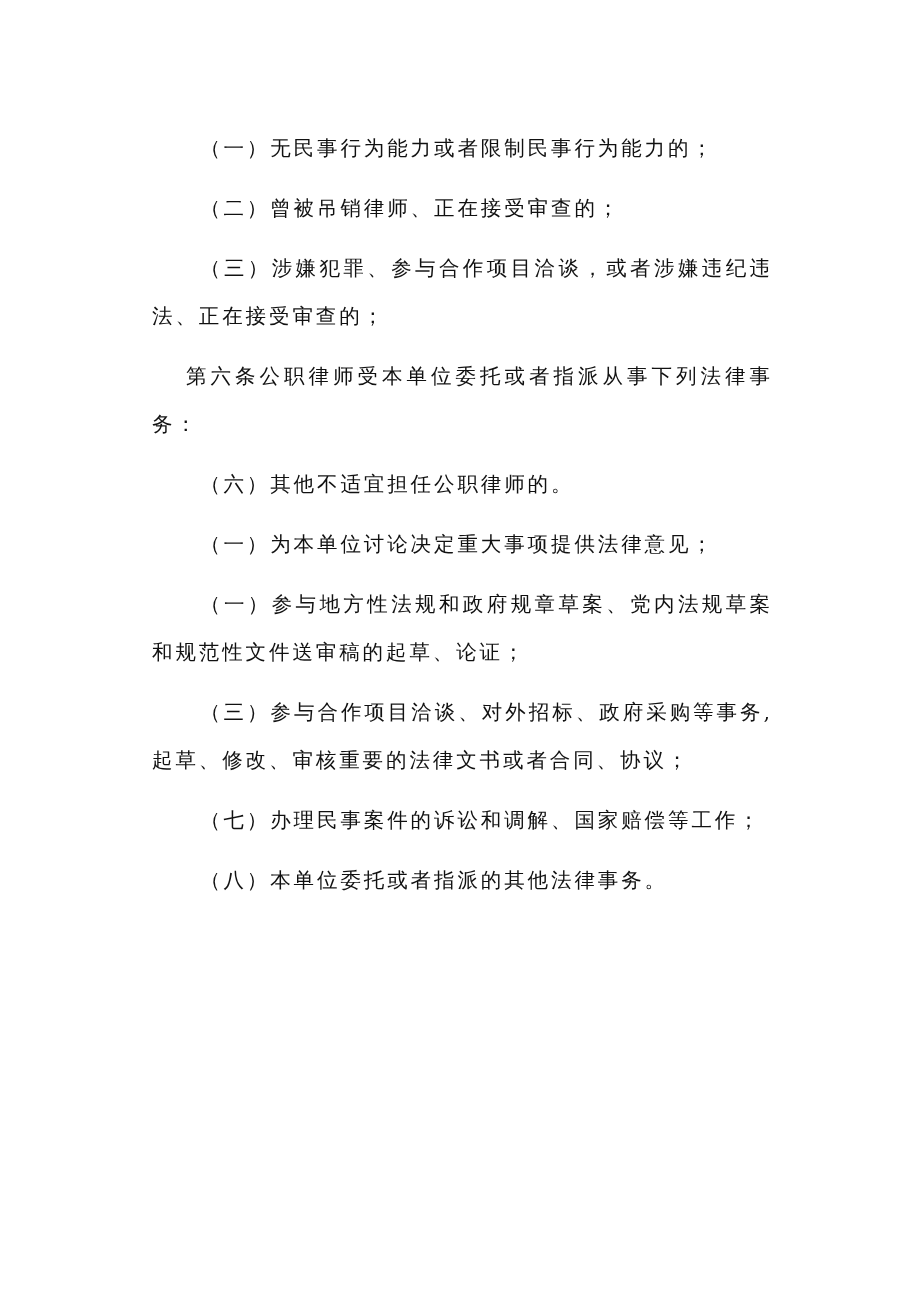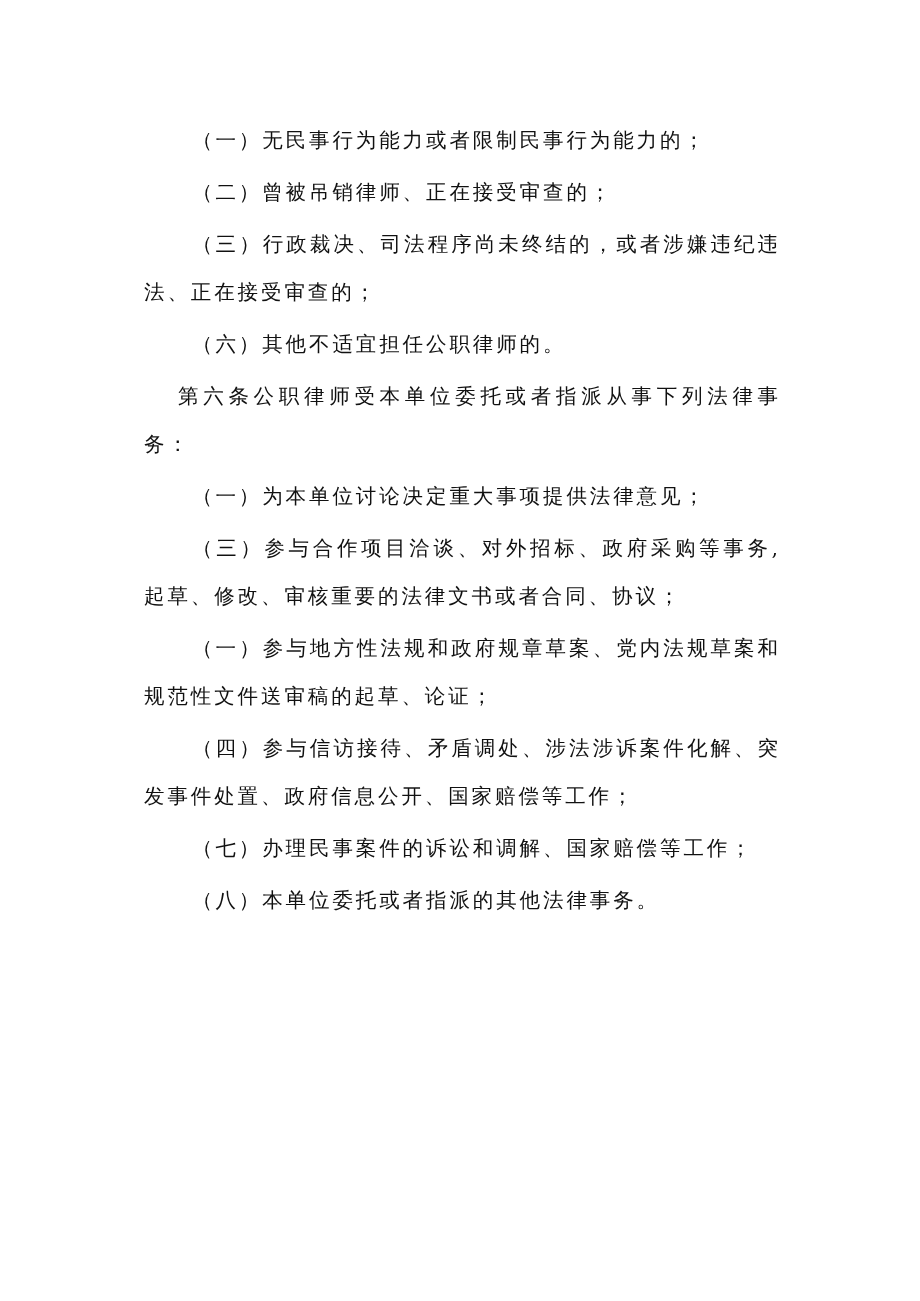--- a/index.html
+++ b/index.html
@@ -2,33 +2,32 @@
 <html><head>
 <meta charset="utf-8">
 <style>
   html, body { margin: 0; padding: 0; background: #ffffff; }
   body { width: 920px; height: 1301px; position: relative; overflow: hidden; }
   .page {
     position: absolute; left: 140px; top: 112px; width: 645px;
     font-family: "DejaVu Serif", "Liberation Serif", serif;
     font-size: 20.5px; color: #111111;
   }
-  .para { margin: 4px; line-height: 48px; letter-spacing: 2.9px; text-align: justify; }
+  .para { margin: 12px; line-height: 48px; letter-spacing: 2.9px; text-align: justify; }
   .indent { text-indent: 48px; }
   .indent-s { text-indent: 34px; }
   .last { margin-top: 4px; }
 </style>
 </head>
 <body>
 
 <div class="page">
   <p class="para indent">（一）无民事行为能力或者限制民事行为能力的；</p>
   <p class="para indent">（二）曾被吊销律师、正在接受审查的；</p>
-  <p class="para indent">（三）行政裁决、司法程序尚未终结的，或者涉嫌违纪违法、正在接受审查的；</p>
+  <p class="para indent">（三）涉嫌犯罪、参与合作项目洽谈，或者涉嫌违纪违法、正在接受审查的；</p>
+  <p class="para indent-s">第六条公职律师受本单位委托或者指派从事下列法律事务：</p>
   <p class="para indent">（六）其他不适宜担任公职律师的。</p>
-  <p class="para indent-s">第六条公职律师受本单位委托或者指派从事下列法律事务：</p>
   <p class="para indent">（一）为本单位讨论决定重大事项提供法律意见；</p>
+  <p class="para indent">（一）参与地方性法规和政府规章草案、党内法规草案和规范性文件送审稿的起草、论证；</p>
   <p class="para indent">（三）参与合作项目洽谈、对外招标、政府采购等事务,起草、修改、审核重要的法律文书或者合同、协议；</p>
-  <p class="para indent">（一）参与地方性法规和政府规章草案、党内法规草案和规范性文件送审稿的起草、论证；</p>
-  <p class="para indent">（四）参与信访接待、矛盾调处、涉法涉诉案件化解、突发事件处置、政府信息公开、国家赔偿等工作；</p>
   <p class="para indent">（七）办理民事案件的诉讼和调解、国家赔偿等工作；</p>
   <p class="para indent last">（八）本单位委托或者指派的其他法律事务。</p>
 </div>
 
 </body></html>

